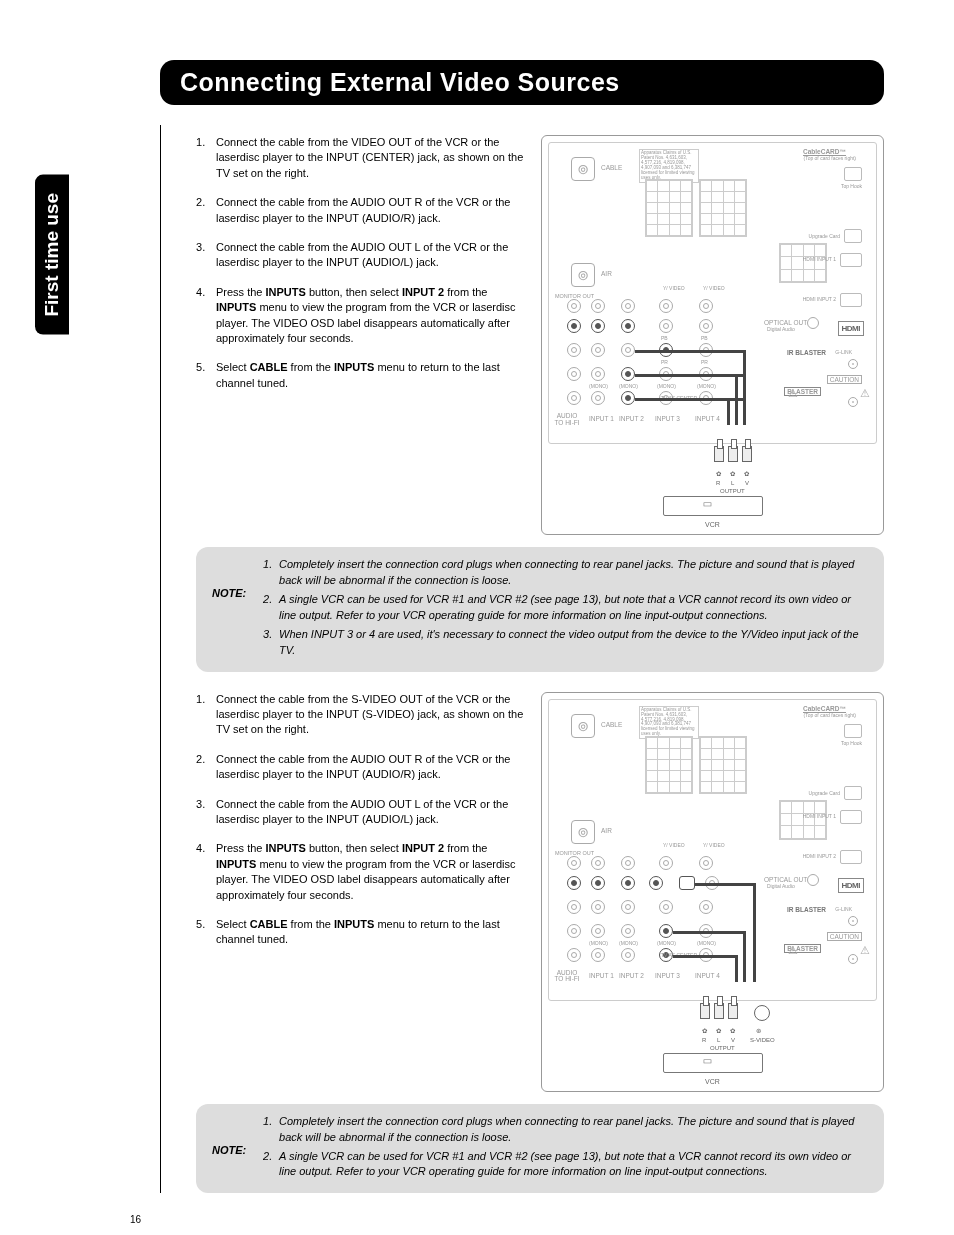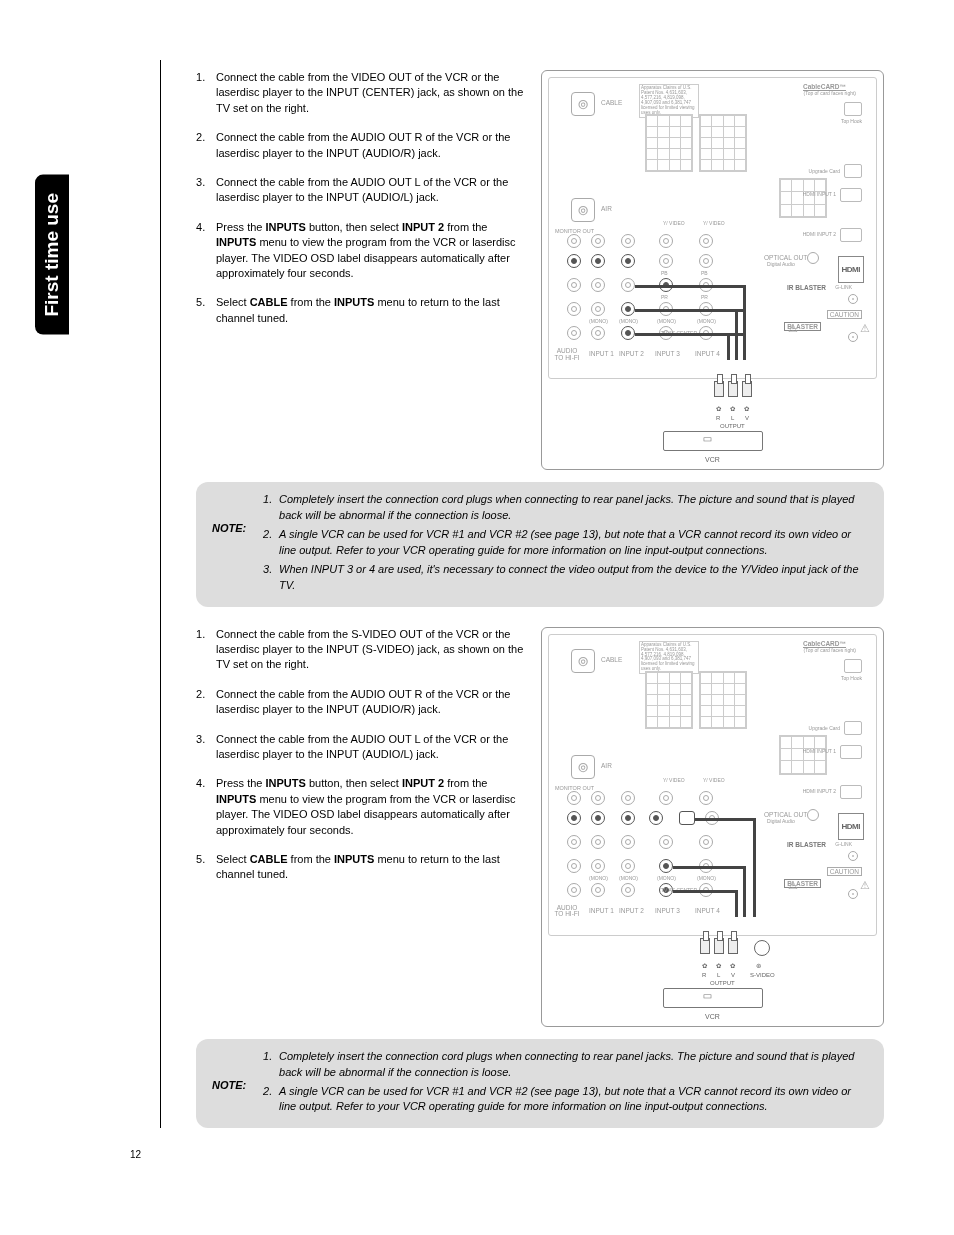--- a/index.html
+++ b/index.html
@@ -118,21 +118,21 @@
   }
   .ant::after { content:"⊚"; position:absolute; inset:0; display:flex; align-items:center; justify-content:center; font-size:14px; color:#aaa; }
   .lbl { position: absolute; color:#999; font-size:6.5px; }
   .grid-block {
     position:absolute; border:1px solid #ccc;
     display:grid; grid-template-columns: repeat(4, 1fr); grid-template-rows: repeat(5, 1fr);
     gap:1px; padding:1px; background:#ccc;
   }
   .grid-block span { background:#fff; }
   .hdmi-logo {
-    position:absolute; border:1px solid #888; padding:8px 3px; font-size:8px; font-weight:900; color:#666; letter-spacing:-0.5px;
+    position:absolute; border:1px solid #888; padding:2px 3px; font-size:8px; font-weight:900; color:#666; letter-spacing:-0.5px;
   }
   .vcr-box {
     position:absolute; width:100px; height:20px; border:1.5px solid #777; border-radius:2px;
     left:50%; transform:translateX(-50%);
   }
   .vcr-box::after { content:"▭"; position:absolute; left:40%; top:1px; color:#777; font-size:10px; }
   .plug {
     position:absolute; width:10px; height:16px; border:1px solid #666; background:#eee;
   }
   .plug::before { content:""; position:absolute; top:-8px; left:2px; width:4px; height:8px; border:1px solid #666; background:#fff; }
@@ -151,20 +151,21 @@
     font-size: 10px;
   }
   b { font-weight: 900; }
 </style>
 </head>
 <body>
 
 <div class="page">
   <div class="side-tab">First time use</div>
 
+  <div class="title-bar">Connecting External Video Sources</div>
 
   <div class="content">
 
     <div class="section">
       <div class="text-col">
         <ol class="steps">
           <li>Connect the cable from the VIDEO OUT of the VCR or the laserdisc player to the INPUT (CENTER) jack, as shown on the TV set on the right.</li>
           <li>Connect the cable from the AUDIO OUT R of the VCR or the laserdisc player to the INPUT (AUDIO/R) jack.</li>
           <li>Connect the cable from the AUDIO OUT L of the VCR or the laserdisc player to the INPUT (AUDIO/L) jack.</li>
           <li>Press the <b>INPUTS</b> button, then select <b>INPUT 2</b> from the <b>INPUTS</b> menu to view the program from the VCR or laserdisc player. The VIDEO OSD label disappears automatically after approximately four seconds.</li>
@@ -526,14 +527,14 @@
     <div class="note-box">
       <span class="note-label">NOTE:</span>
       <span class="note-list">
         <div class="note-item"><span class="n">1.</span><span>Completely insert the connection cord plugs when connecting to rear panel jacks. The picture and sound that is played back will be abnormal if the connection is loose.</span></div>
         <div class="note-item"><span class="n">2.</span><span>A single VCR can be used for VCR #1 and VCR #2 (see page 13), but note that a VCR cannot record its own video or line output. Refer to your VCR operating guide for more information on line input-output connections.</span></div>
       </span>
     </div>
 
   </div>
 
-  <div class="page-num">12</div>
+  <div class="page-num">16</div>
 </div>
 
 </body></html>

